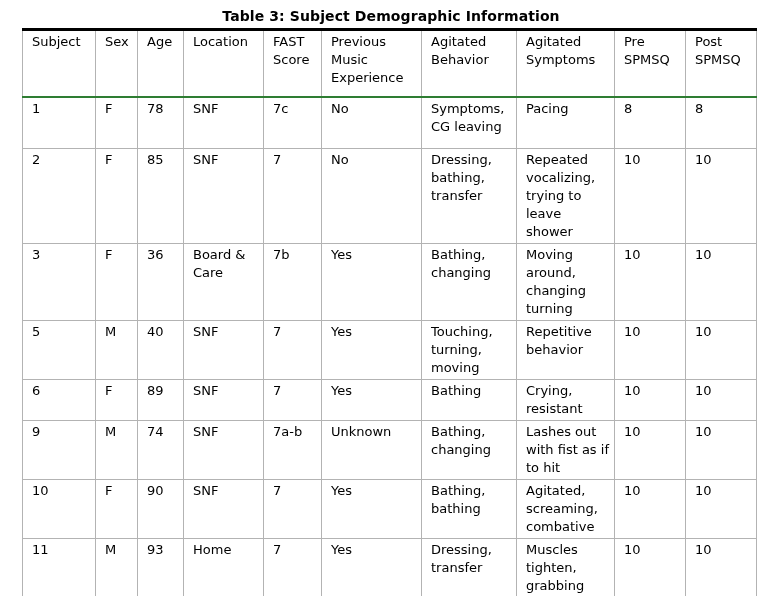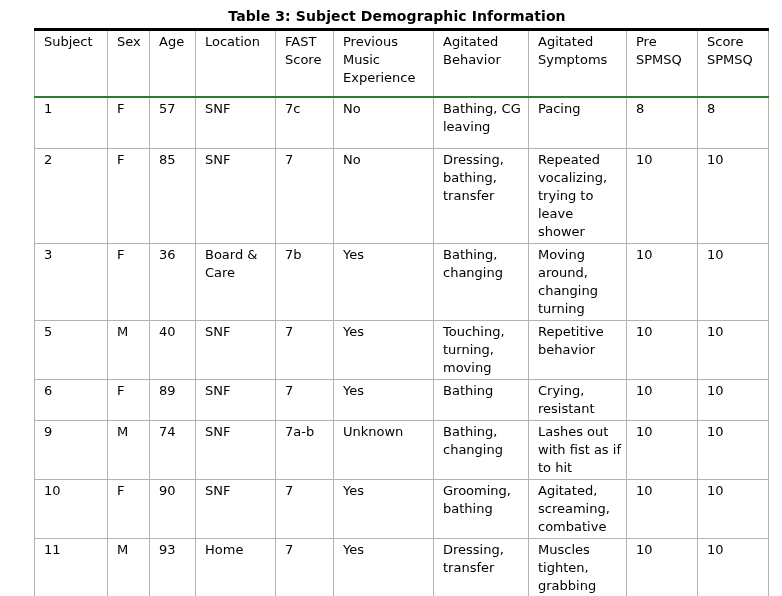--- a/index.html
+++ b/index.html
@@ -8,21 +8,20 @@
     background: #ffffff;
     font-family: "DejaVu Sans", "Liberation Sans", sans-serif;
   }
   .page {
     width: 782px;
     height: 596px;
     background: #ffffff;
     box-sizing: border-box;
     padding-top: 8px;
     overflow: hidden;
-    padding-left: 12px;
   }
   .table-title {
     width: 734px;
     margin: 0 auto 4px auto;
     text-align: center;
     font-size: 14px;
     font-weight: bold;
     color: #000000;
     letter-spacing: 0.1px;
   }
@@ -86,32 +85,32 @@
         <tr>
           <th>Subject</th>
           <th>Sex</th>
           <th>Age</th>
           <th>Location</th>
           <th>FAST Score</th>
           <th>Previous Music Experience</th>
           <th>Agitated Behavior</th>
           <th>Agitated Symptoms</th>
           <th>Pre SPMSQ</th>
-          <th>Score SPMSQ</th>
+          <th>Post SPMSQ</th>
         </tr>
       </thead>
     <tbody>
         <tr class="r0">
           <td>1</td>
           <td>F</td>
-          <td>57</td>
+          <td>78</td>
           <td>SNF</td>
           <td>7c</td>
           <td>No</td>
-          <td>Bathing, CG leaving</td>
+          <td>Symptoms, CG leaving</td>
           <td>Pacing</td>
           <td>8</td>
           <td>8</td>
         </tr>
         <tr class="r1">
           <td>2</td>
           <td>F</td>
           <td>85</td>
           <td>SNF</td>
           <td>7</td>
@@ -169,21 +168,21 @@
           <td>10</td>
           <td>10</td>
         </tr>
         <tr class="r6">
           <td>10</td>
           <td>F</td>
           <td>90</td>
           <td>SNF</td>
           <td>7</td>
           <td>Yes</td>
-          <td>Grooming, bathing</td>
+          <td>Bathing, bathing</td>
           <td>Agitated, screaming, combative</td>
           <td>10</td>
           <td>10</td>
         </tr>
         <tr class="r7">
           <td>11</td>
           <td>M</td>
           <td>93</td>
           <td>Home</td>
           <td>7</td>

